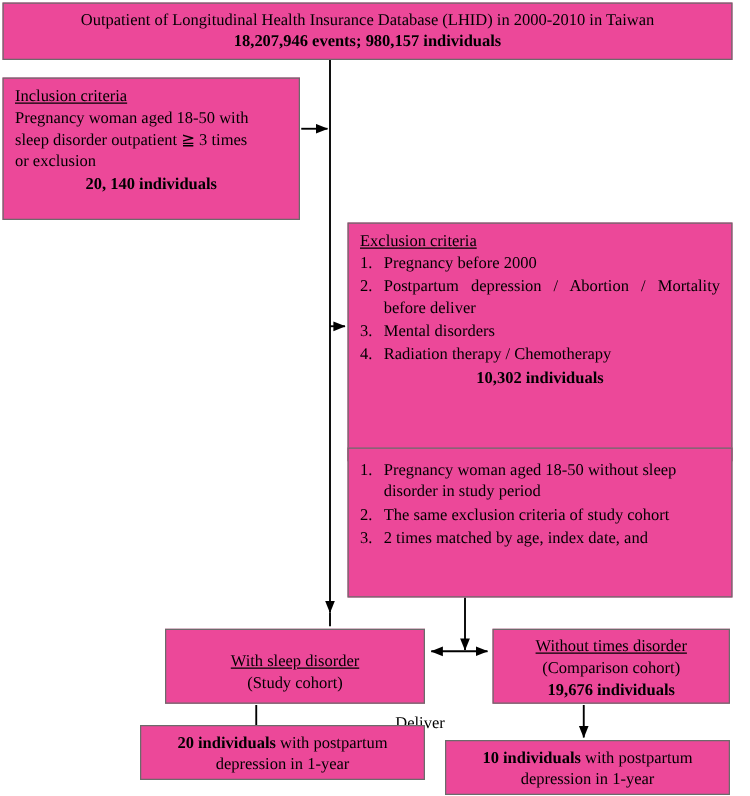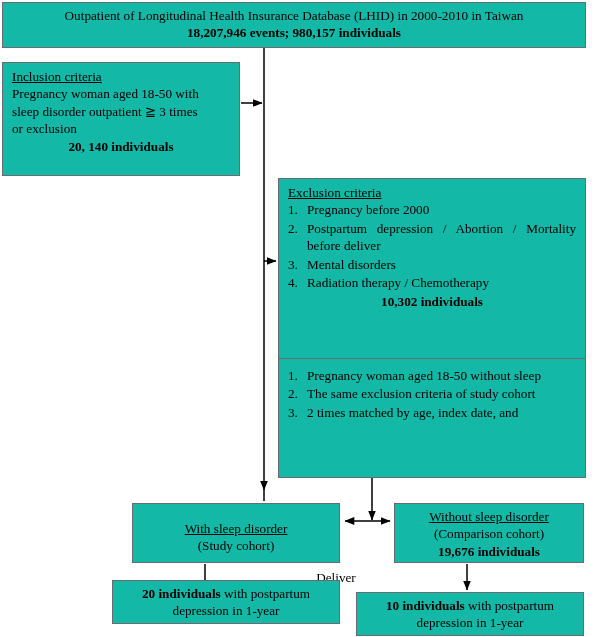--- a/index.html
+++ b/index.html
@@ -17,21 +17,21 @@
   }
   #canvas {
     position: absolute;
     left: 0; top: 0;
     width: 600px;
     height: 637px;
   }
   .box {
     position: absolute;
     border: 1.3px solid #6b6b6b;
-    background: #14b8a6;
+    background: #ec4899;
     box-sizing: border-box;
     font-size: 13.2px;
     line-height: 1.32;
   }
   .ctr { text-align: center; }
   .b { font-weight: bold; }
   .u { text-decoration: underline; }
   .ttl {
     text-align: left;
     text-decoration: underline;
@@ -147,39 +147,40 @@
       </li>
     </ul>
     <div class="b ctr">10,302 individuals</div>
   </div>
 
   <div class="box" id="box-match">
     <ul class="numlist">
       <li>
         <span class="n">1.</span>
         <span style="display:block">Pregnancy woman aged 18-50 without sleep</span>
+        <span style="display:block">disorder in study period</span>
       </li>
       <li>
         <span class="n">2.</span>
         <span>The same exclusion criteria of study cohort</span>
       </li>
       <li>
         <span class="n">3.</span>
         <span style="display:block">2 times matched by age, index date, and</span>
       </li>
     </ul>
   </div>
 
   <div class="box ctr" id="box-study">
     <div class="u">With sleep disorder</div>
     <div>(Study cohort)</div>
   </div>
 
   <div class="box ctr" id="box-comp">
-    <div class="u">Without sleep disorder</div>
+    <div class="u">Without times disorder</div>
     <div>(Comparison cohort)</div>
     <div class="b">19,676 individuals</div>
   </div>
 
   <div id="deliver-label">Deliver</div>
 
   <div class="box ctr" id="box-out-left">
     <div>
       <span class="b">20 individuals</span><span> with postpartum</span>
     </div>

